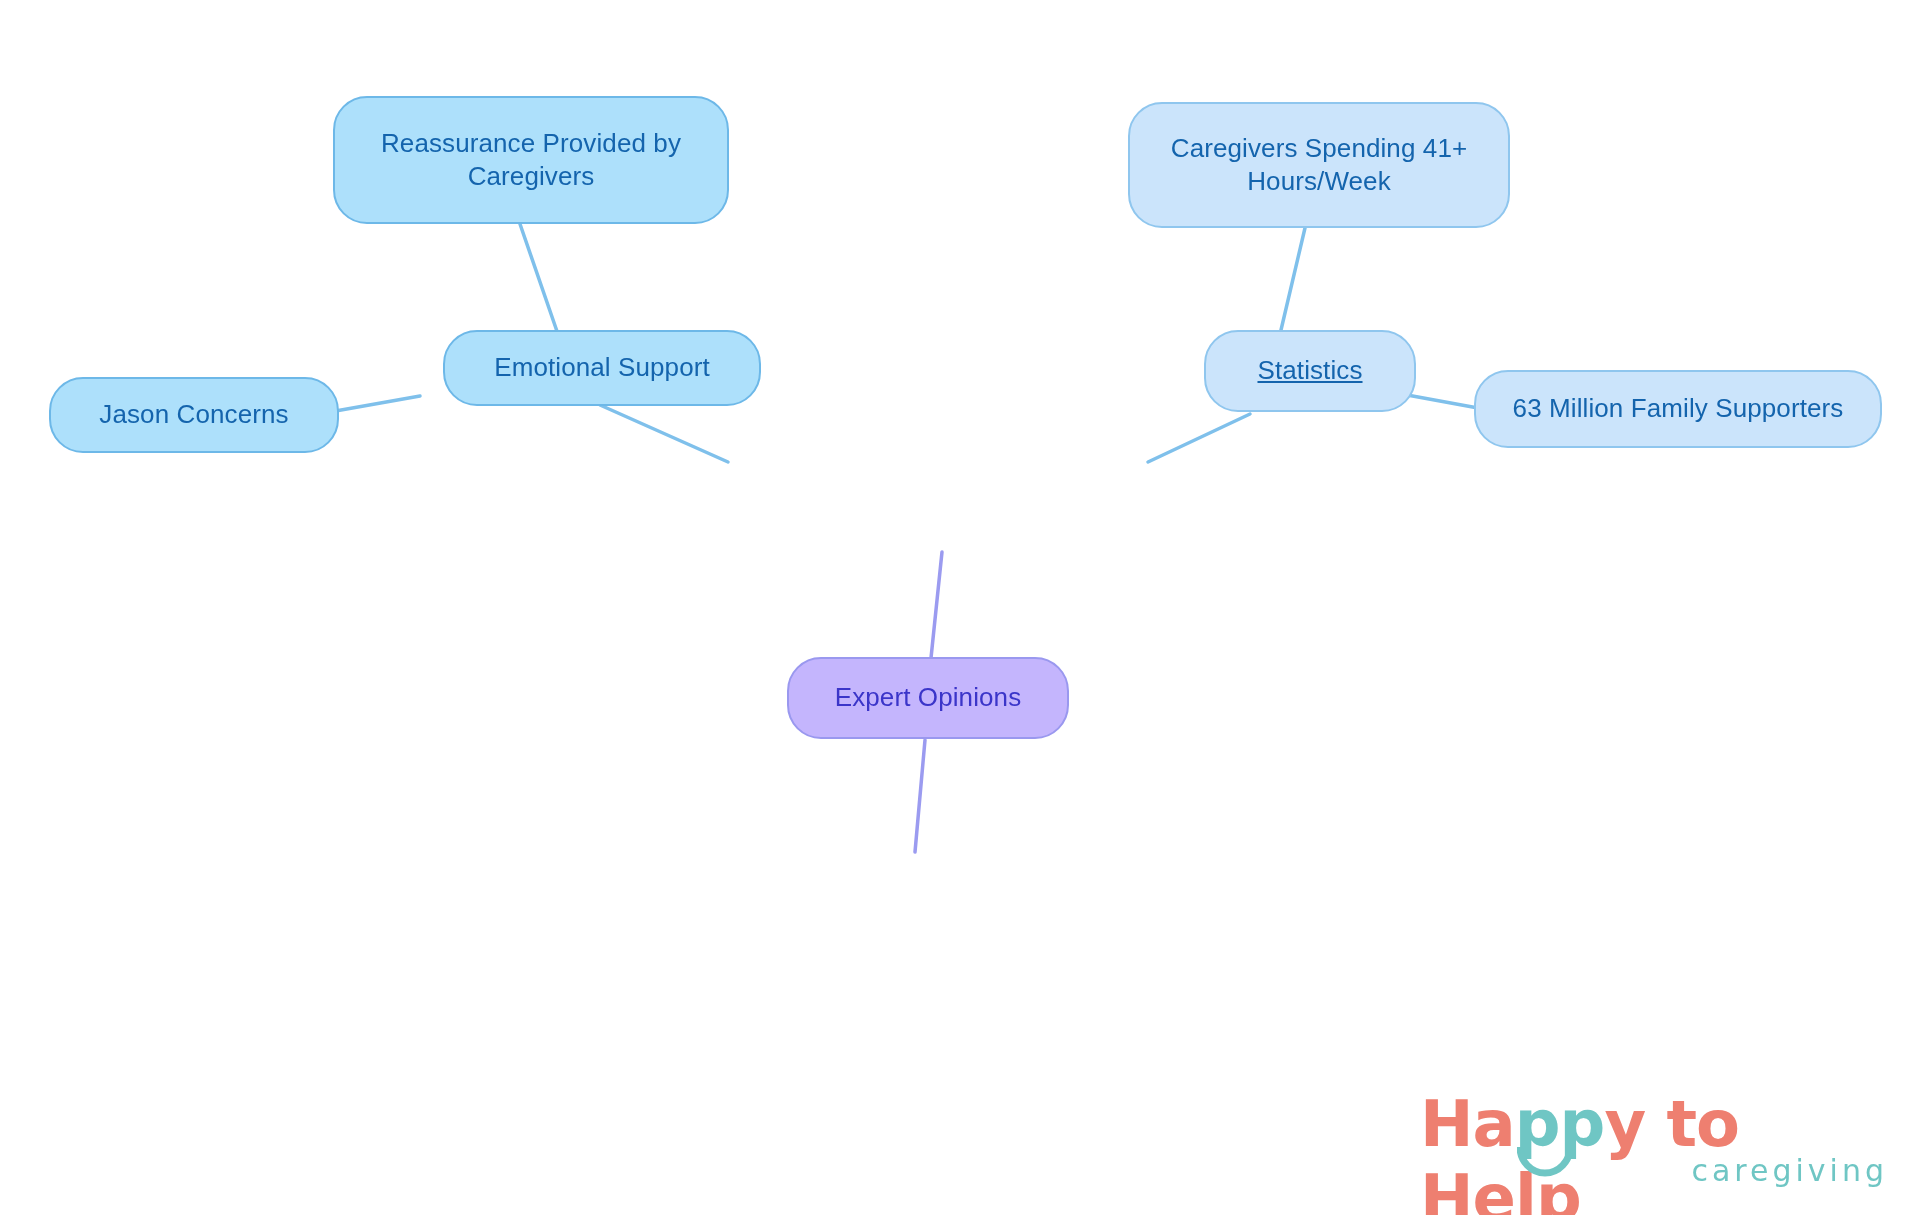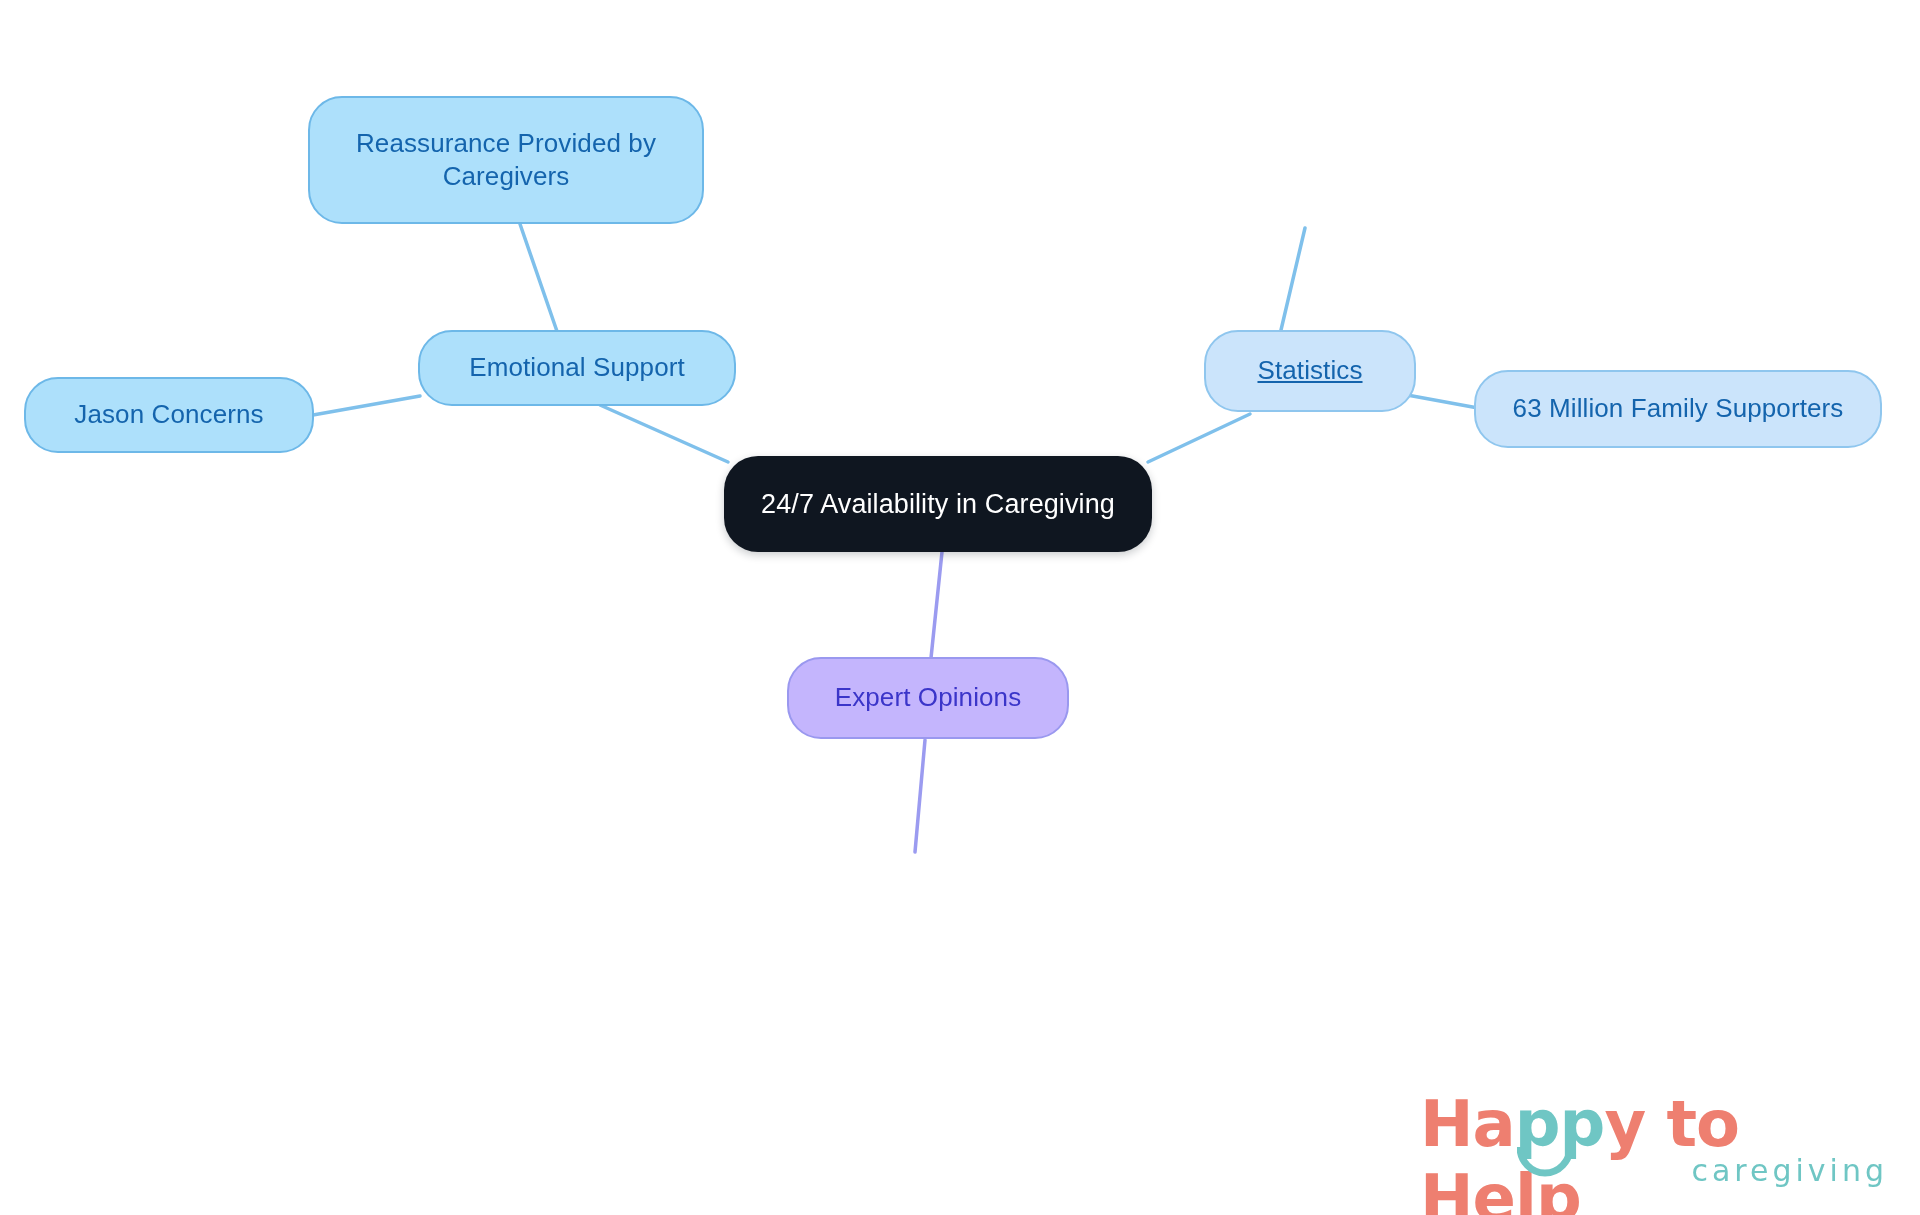--- a/index.html
+++ b/index.html
@@ -47,20 +47,21 @@
     border-radius: 34px;
     font-size: 27px;
     box-shadow: 0 3px 9px rgba(15,22,32,0.22);
   }
   .node-blue {
     background: #ade0fb;
     border: 2px solid #6db8e8;
     color: #1464ad;
     border-radius: 34px;
     font-size: 26px;
+    margin-left: 25px;
   }
   .node-blue-pale {
     background: #cbe4fb;
     border: 2px solid #8fc6ee;
     color: #1464ad;
     border-radius: 34px;
     font-size: 26px;
   }
   .node-purple {
     background: #c4b5fd;
@@ -137,24 +138,24 @@
   </div>
 
   <div class="node node-blue" id="node-emotional-support" style="left:418px; top:330px; width:318px; height:76px;">
     <span>Emotional Support</span>
   </div>
 
   <div class="node node-blue" id="node-family-concerns" style="left:24px; top:377px; width:290px; height:76px;">
     <span>Jason Concerns</span>
   </div>
 
-  <div class="node node-root" id="node-root" style="left:724px; top:456px; width:428px; height:96px;">
-    <span>24/7 Availability in Caregiving</span>
+
+  <div class="node node-blue-pale" id="node-hours-per-week" style="left:1128px; top:102px; width:382px; height:126px;">
+    <span>Caregivers Spending 41+ Hours/Week</span>
   </div>
-
 
   <div class="node node-blue-pale" id="node-statistics" style="left:1204px; top:330px; width:212px; height:82px;text-decoration:underline;">
     <span>Statistics</span>
   </div>
 
   <div class="node node-blue-pale" id="node-family-supporters" style="left:1474px; top:370px; width:408px; height:78px;">
     <span>63 Million Family Supporters</span>
   </div>
 
   <div class="node node-purple" id="node-expert-opinions" style="left:787px; top:657px; width:282px; height:82px;">

